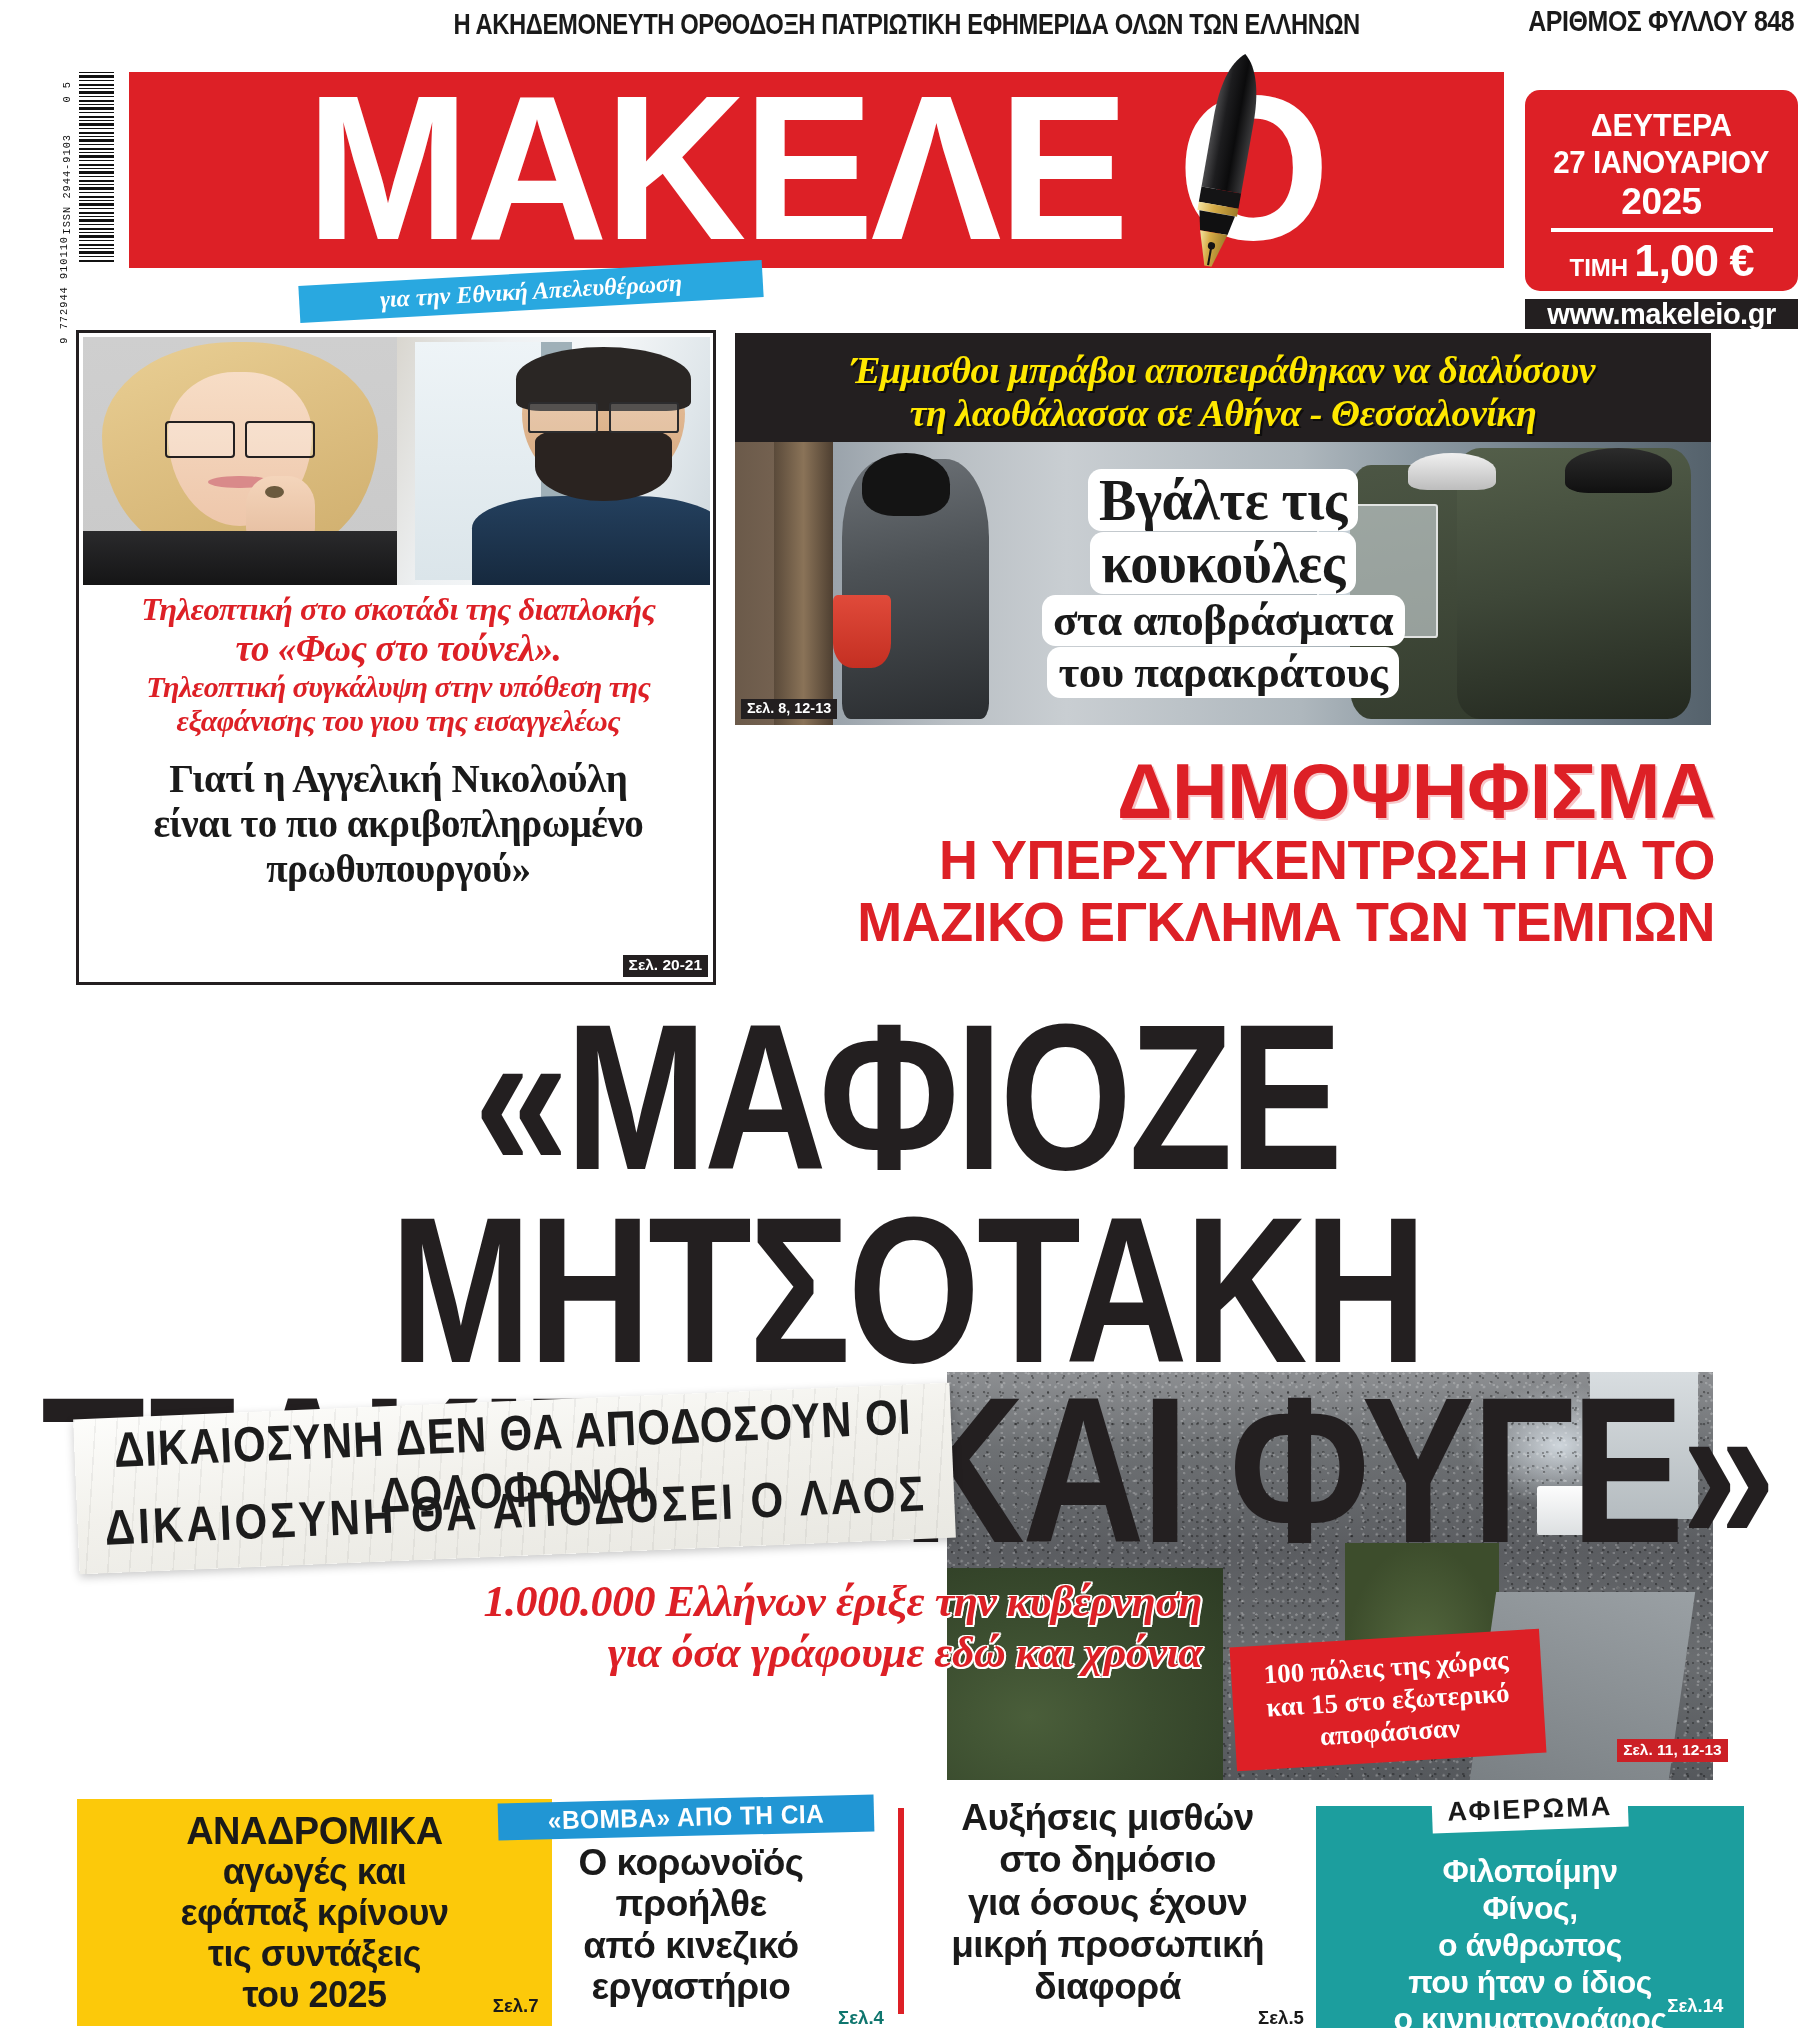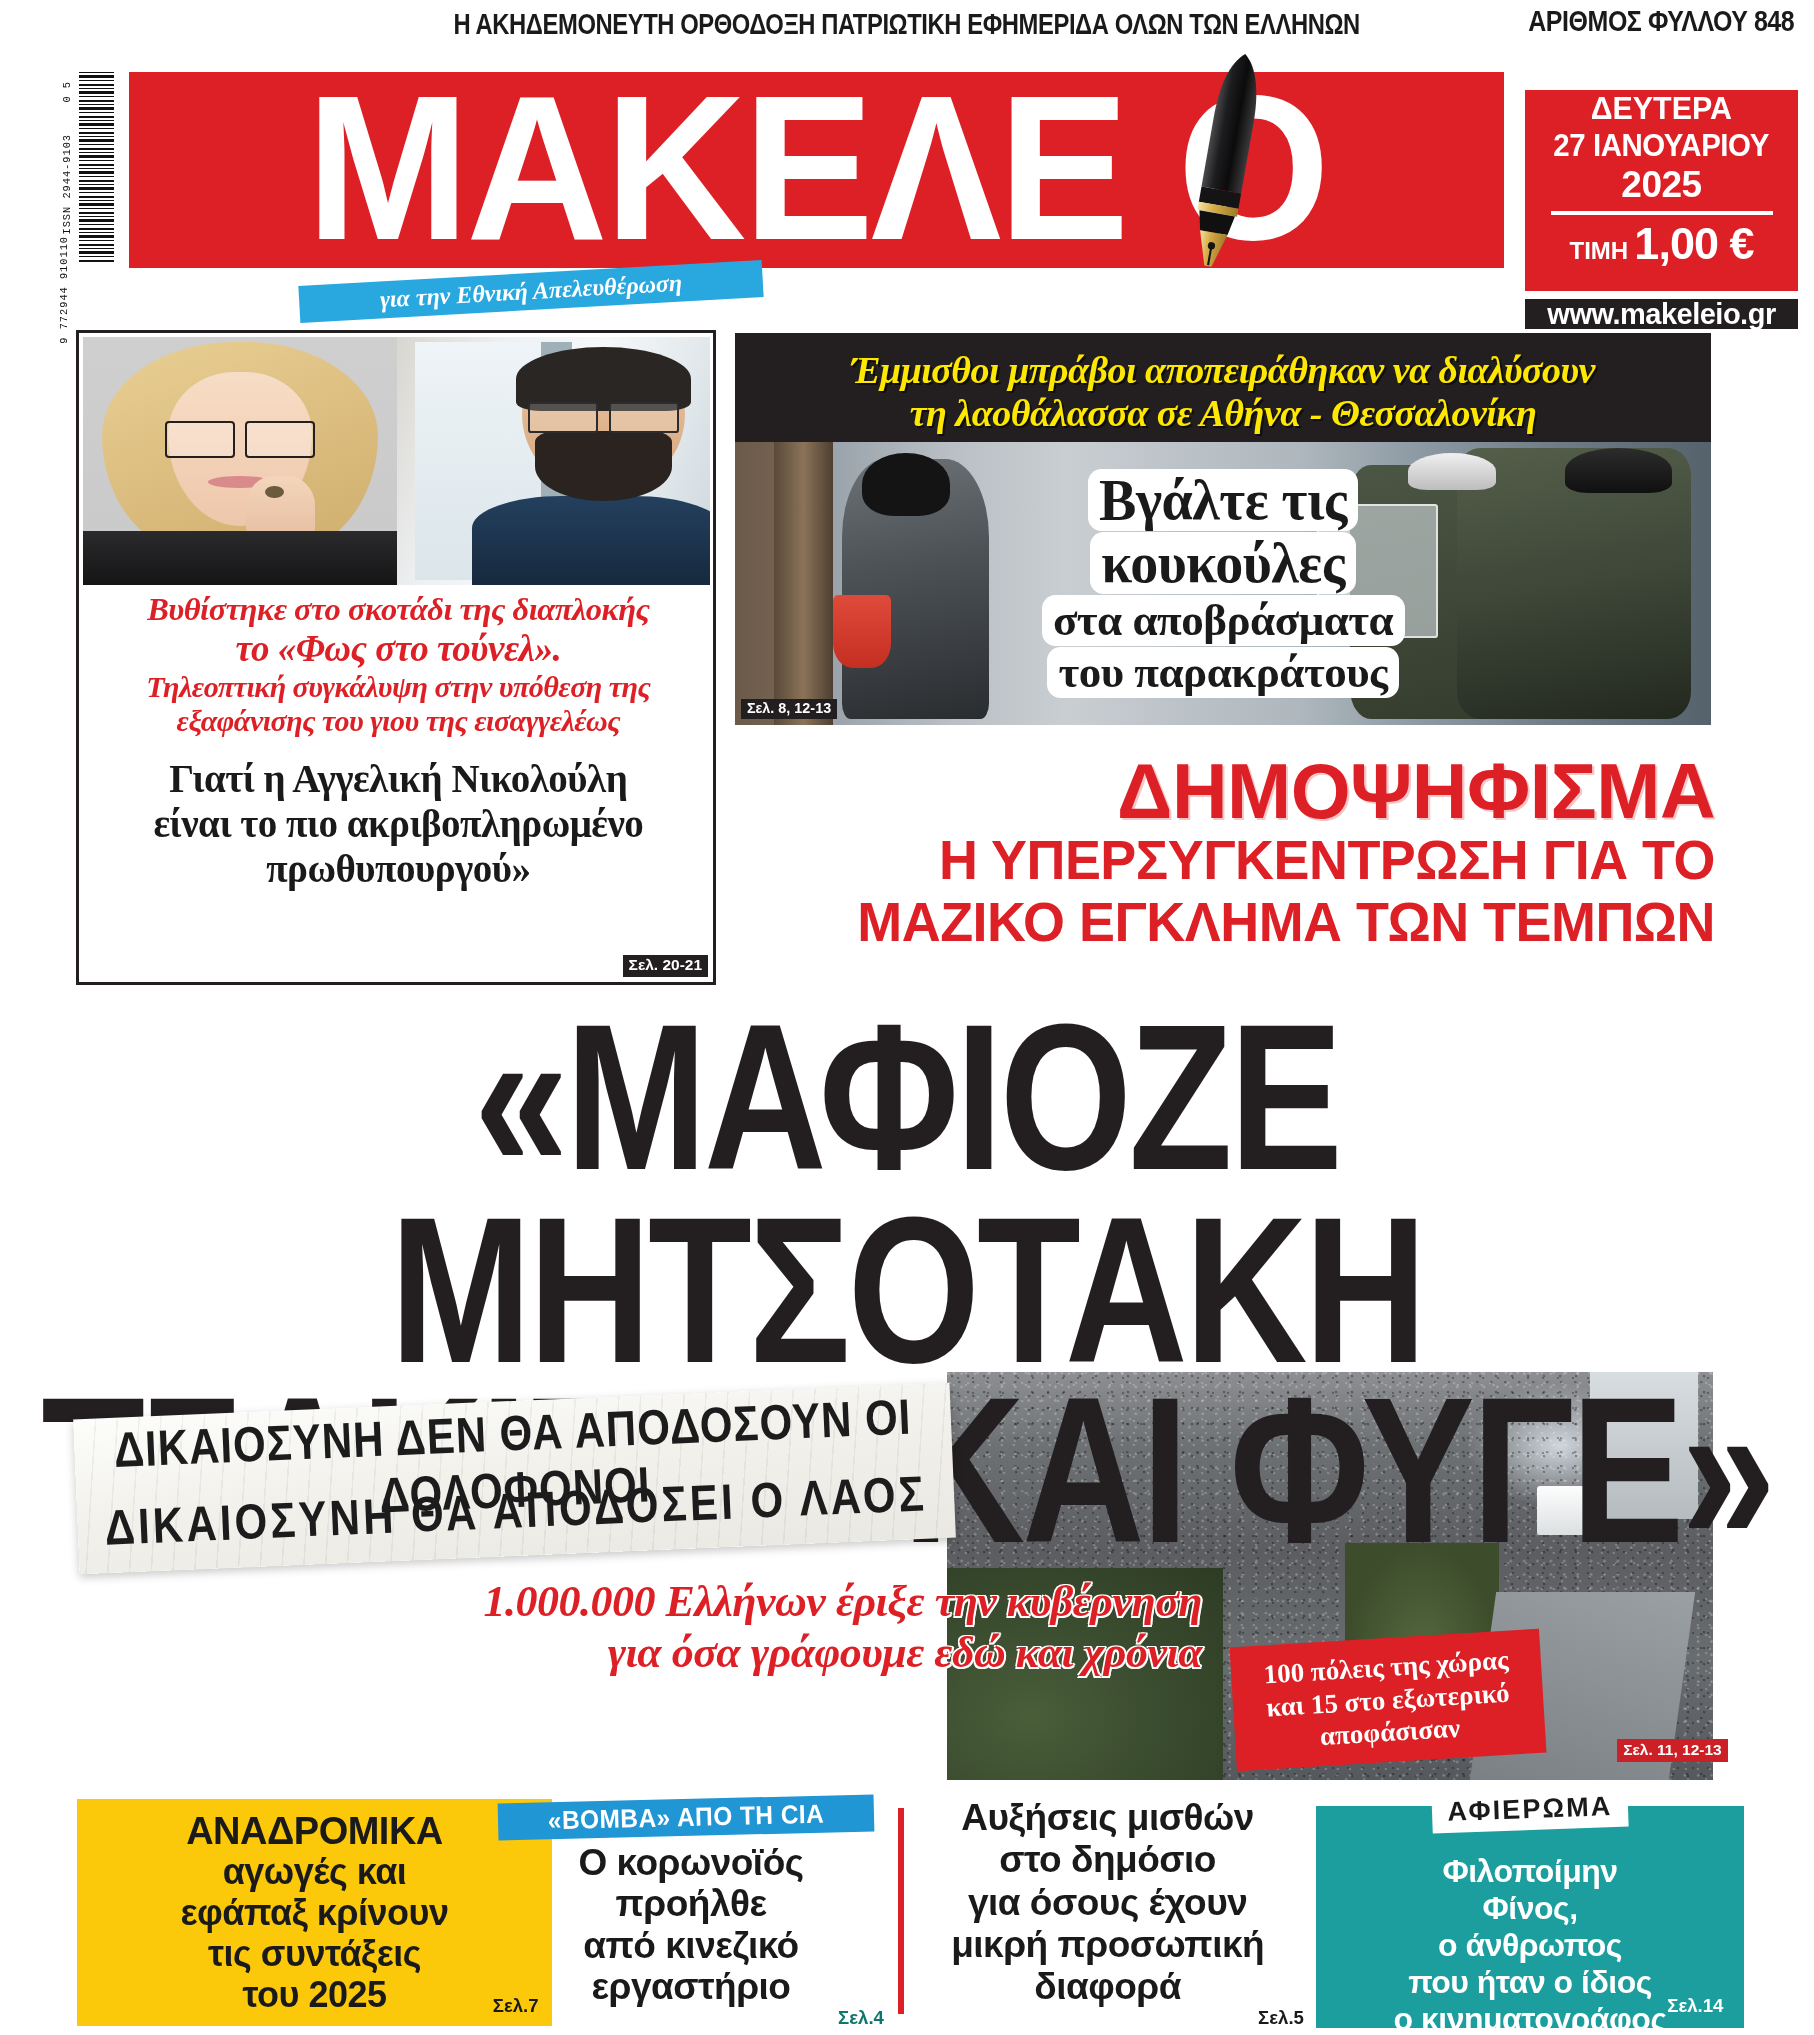--- a/index.html
+++ b/index.html
@@ -87,21 +87,21 @@
   .tagline span{
     font-family:"Liberation Serif", serif;
     font-style:italic;font-weight:bold;font-size:24px;color:#fff;
     white-space:nowrap;
   }
 
   .datebox{
     position:absolute;left:1525px;top:44px;width:273px;height:201px;
     background:#dd2026;color:#fff;
     display:flex;flex-direction:column;align-items:center;justify-content:flex-start;
-    padding-top:0;box-sizing:border-box;
+    padding-top:17px;box-sizing:border-box;border-radius:15px;
   }
   .dateday{font-weight:bold;font-size:32px;letter-spacing:0px;transform:scaleX(0.95);}
   .datemonth{font-weight:bold;font-size:32px;letter-spacing:-0.5px;transform:scaleX(0.92);white-space:nowrap;}
   .dateyear{font-weight:bold;font-size:37px;letter-spacing:-0.5px;}
   .datehr{width:222px;height:3.6px;background:#fff;margin:5.2px 0 3.1px;}
   .priceline{display:flex;align-items:baseline;gap:6.2px;}
   .pricelabel{font-weight:bold;font-size:24px;}
   .priceval{font-weight:bold;font-size:45px;letter-spacing:-1px;}
   .urlbox{
     position:absolute;left:1525px;top:253px;width:273px;height:30px;
@@ -484,21 +484,21 @@
         <div class="win2"></div>
         <div class="mbody"></div>
         <div class="mhead"></div>
         <div class="mhair"></div>
         <div class="mbeard"></div>
         <div class="mglass"></div>
       </div>
     </div>
 
     <div class="leftlead">
-      <div>Βυθίστηκε στο σκοτάδι της διαπλοκής</div>
+      <div>Τηλεοπτική στο σκοτάδι της διαπλοκής</div>
       <div class="l2">το «Φως στο τούνελ».</div>
       <div class="l3">Τηλεοπτική συγκάλυψη στην υπόθεση της</div>
       <div class="l3">εξαφάνισης του γιου της εισαγγελέως</div>
     </div>
 
     <div class="lefthead">
       <div>Γιατί η Αγγελική Νικολούλη</div>
       <div>είναι το πιο ακριβοπληρωμένο</div>
       <div>πρωθυπουργού»</div>
     </div>

